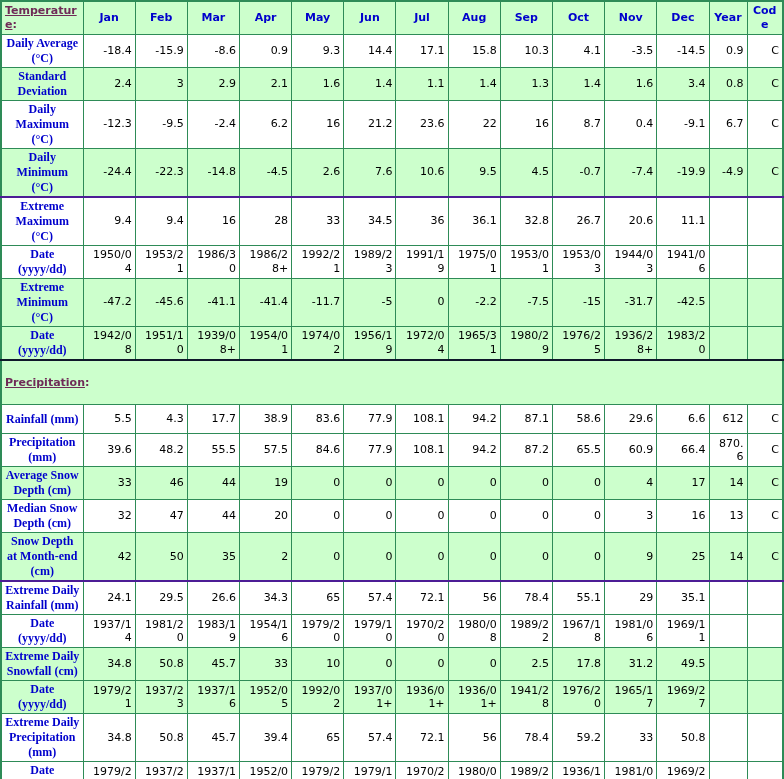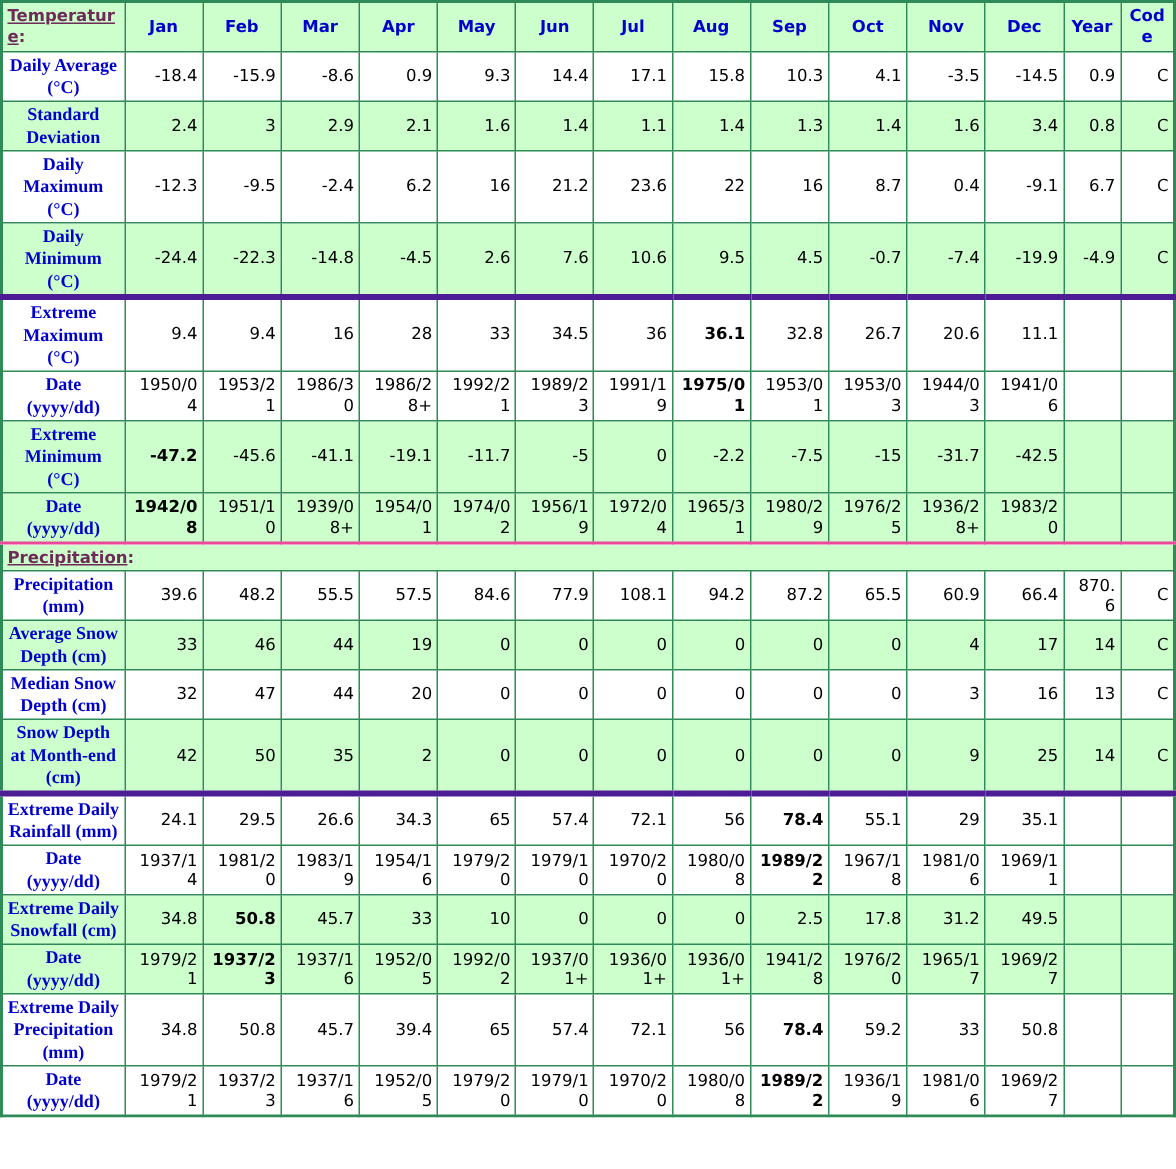--- a/index.html
+++ b/index.html
@@ -34,26 +34,26 @@
     color:#0000CC;
     font-weight:bold;
     font-size:12px;
     text-align:center;
     padding:2px 2px;
     font-family:Liberation Serif, serif;
   }
   td.num{text-align:right;padding-right:3px;}
   tr.shade td{background:#CCFFCC;}
   tr.plain td{background:#FFFFFF;}
-  tr.thick td{border-top:4px solid #4c1d95;margin-top:42px;}
-  td.bold{font-weight:bold;}
+  tr.thick td{border-top:2px solid #4c1d95;margin-top:42px;}
+  td.bold{font-weight:normal;}
   tr.sectionrow td{
     background:#CCFFCC;
-    border-top:2px solid #ec4899;
-    padding:2px 3px;
+    border-top:2px solid #0f172a;
+    padding:15px 3px;
     text-align:left;
   }
   a.section-link{
     color:#6F2B57;
     font-weight:bold;
     text-decoration:underline;
     font-size:11px;
     cursor:pointer;
   }
   span.colon{color:#6F2B57;font-weight:bold;text-decoration:none;font-size:11px;}
@@ -202,21 +202,21 @@
           <td class="num">1944/03</td>
           <td class="num">1941/06</td>
           <td class="num"></td>
           <td class="num"></td>
         </tr>
         <tr class="vrow shade">
           <td class="label">Extreme Minimum (°C)</td>
           <td class="num bold">-47.2</td>
           <td class="num">-45.6</td>
           <td class="num">-41.1</td>
-          <td class="num">-19.1</td>
+          <td class="num">-41.4</td>
           <td class="num">-11.7</td>
           <td class="num">-5</td>
           <td class="num">0</td>
           <td class="num">-2.2</td>
           <td class="num">-7.5</td>
           <td class="num">-15</td>
           <td class="num">-31.7</td>
           <td class="num">-42.5</td>
           <td class="num"></td>
           <td class="num"></td>
@@ -233,20 +233,37 @@
           <td class="num">1965/31</td>
           <td class="num">1980/29</td>
           <td class="num">1976/25</td>
           <td class="num">1936/28+</td>
           <td class="num">1983/20</td>
           <td class="num"></td>
           <td class="num"></td>
         </tr>
         <tr class="sectionrow">
           <td colspan="15"><a class="section-link">Precipitation</a><span class="colon">:</span></td>
+        </tr>
+        <tr class="vrow plain">
+          <td class="label">Rainfall (mm)</td>
+          <td class="num">5.5</td>
+          <td class="num">4.3</td>
+          <td class="num">17.7</td>
+          <td class="num">38.9</td>
+          <td class="num">83.6</td>
+          <td class="num">77.9</td>
+          <td class="num">108.1</td>
+          <td class="num">94.2</td>
+          <td class="num">87.1</td>
+          <td class="num">58.6</td>
+          <td class="num">29.6</td>
+          <td class="num">6.6</td>
+          <td class="num">612</td>
+          <td class="num">C</td>
         </tr>
         <tr class="vrow plain">
           <td class="label">Precipitation (mm)</td>
           <td class="num">39.6</td>
           <td class="num">48.2</td>
           <td class="num">55.5</td>
           <td class="num">57.5</td>
           <td class="num">84.6</td>
           <td class="num">77.9</td>
           <td class="num">108.1</td>

